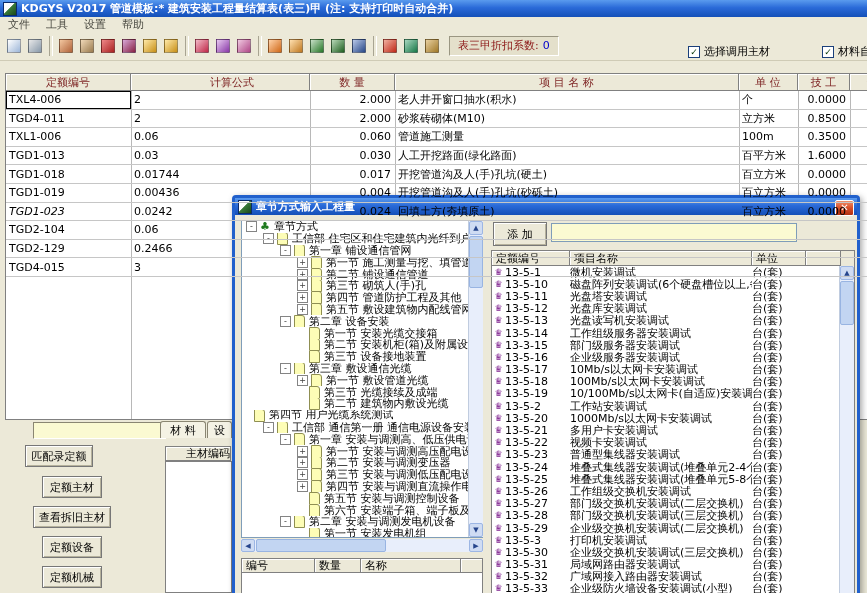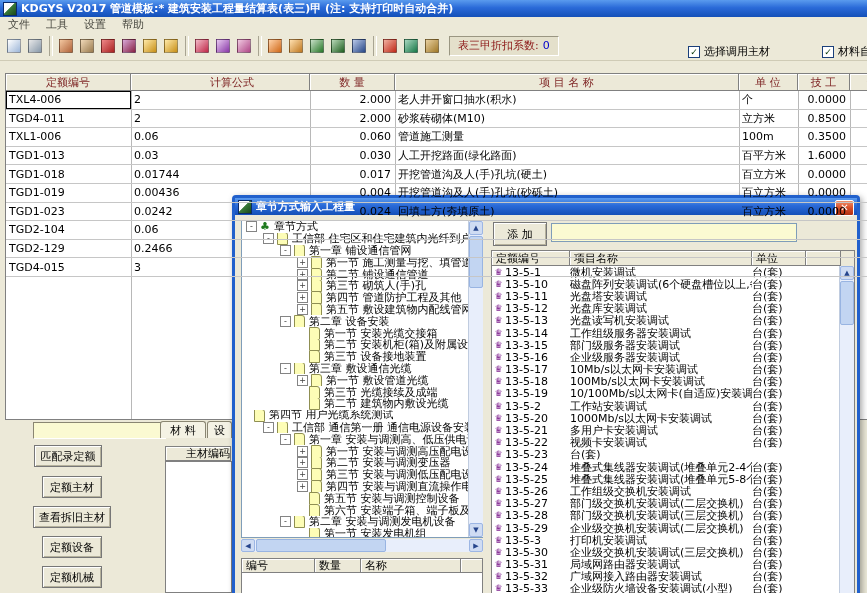--- a/index.html
+++ b/index.html
@@ -252,21 +252,21 @@
       <div class="qrow">
         <div class="qc al" style="width: 125px;">TGD1-019</div>
         <div class="qc al" style="width: 179px;">0.00436</div>
         <div class="qc ar" style="width: 85px;">0.004</div>
         <div class="qc al" style="width: 344px;">开挖管道沟及人(手)孔坑(砂砾土)</div>
         <div class="qc al" style="width: 59px;">百立方米</div>
         <div class="qc ar" style="width: 52px;">0.0000</div>
         <div class="qc ar" style="width: 60px;">62.</div>
       </div>
       <div class="qrow">
-        <div class="qc al" style="width: 125px;">TGD1-023</div>
+        <div class="qc al" style="width: 125px; font-style: italic;">TGD1-023</div>
         <div class="qc al" style="width: 179px;">0.0242</div>
         <div class="qc ar" style="width: 85px;">0.024</div>
         <div class="qc al" style="width: 344px;">回填土方(夯填原土)</div>
         <div class="qc al" style="width: 59px;">百立方米</div>
         <div class="qc ar" style="width: 52px;">0.0000</div>
         <div class="qc ar" style="width: 60px;">26.</div>
       </div>
       <div class="qrow">
         <div class="qc al" style="width: 125px;">TGD2-104</div>
         <div class="qc al" style="width: 179px;">0.06</div>
@@ -291,21 +291,21 @@
         <div class="qc ar" style="width: 85px;"></div>
         <div class="qc al" style="width: 344px;"></div>
         <div class="qc al" style="width: 59px;"></div>
         <div class="qc ar" style="width: 52px;"></div>
         <div class="qc ar" style="width: 60px;"></div>
       </div>
     </div>
 
   <div class="yfield"></div>
   <div id="leftbtns">
-      <div class="wbtn" style="left: 34px; top: 445px; width: 66px;">匹配录定额</div>
+      <div class="wbtn" style="left: 25px; top: 445px; width: 66px;">匹配录定额</div>
       <div class="wbtn" style="left: 42px; top: 476px; width: 58px;">定额主材</div>
       <div class="wbtn" style="left: 33px; top: 506px; width: 76px;">查看拆旧主材</div>
       <div class="wbtn" style="left: 42px; top: 536px; width: 58px;">定额设备</div>
       <div class="wbtn" style="left: 42px; top: 566px; width: 58px;">定额机械</div>
     </div>
   <div id="tabs">
       <div class="tab" style="left: 160px; width: 46px;">材 料</div>
       <div class="tab" style="left: 207px; width: 25px;">设</div>
     </div>
   <div class="colhead" style="left:165px;top:446px;width:66px;height:15px;padding-left:20px;">主材编码</div>
@@ -569,20 +569,21 @@
         </div>
         <div class="dlrow">
           <div class="crown">♛</div>
           <div class="dlc" style="width: 65px;">13-5-22</div>
           <div class="dlc" style="width: 182px;">视频卡安装调试</div>
           <div class="dlc" style="width: 54px;">台(套)</div>
         </div>
         <div class="dlrow">
           <div class="crown">♛</div>
           <div class="dlc" style="width: 65px;">13-5-23</div>
+          <div class="dlc" style="width: 182px;">普通型集线器安装调试</div>
           <div class="dlc" style="width: 54px;">台(套)</div>
         </div>
         <div class="dlrow">
           <div class="crown">♛</div>
           <div class="dlc" style="width: 65px;">13-5-24</div>
           <div class="dlc" style="width: 182px;">堆叠式集线器安装调试(堆叠单元2-4个)</div>
           <div class="dlc" style="width: 54px;">台(套)</div>
         </div>
         <div class="dlrow">
           <div class="crown">♛</div>

